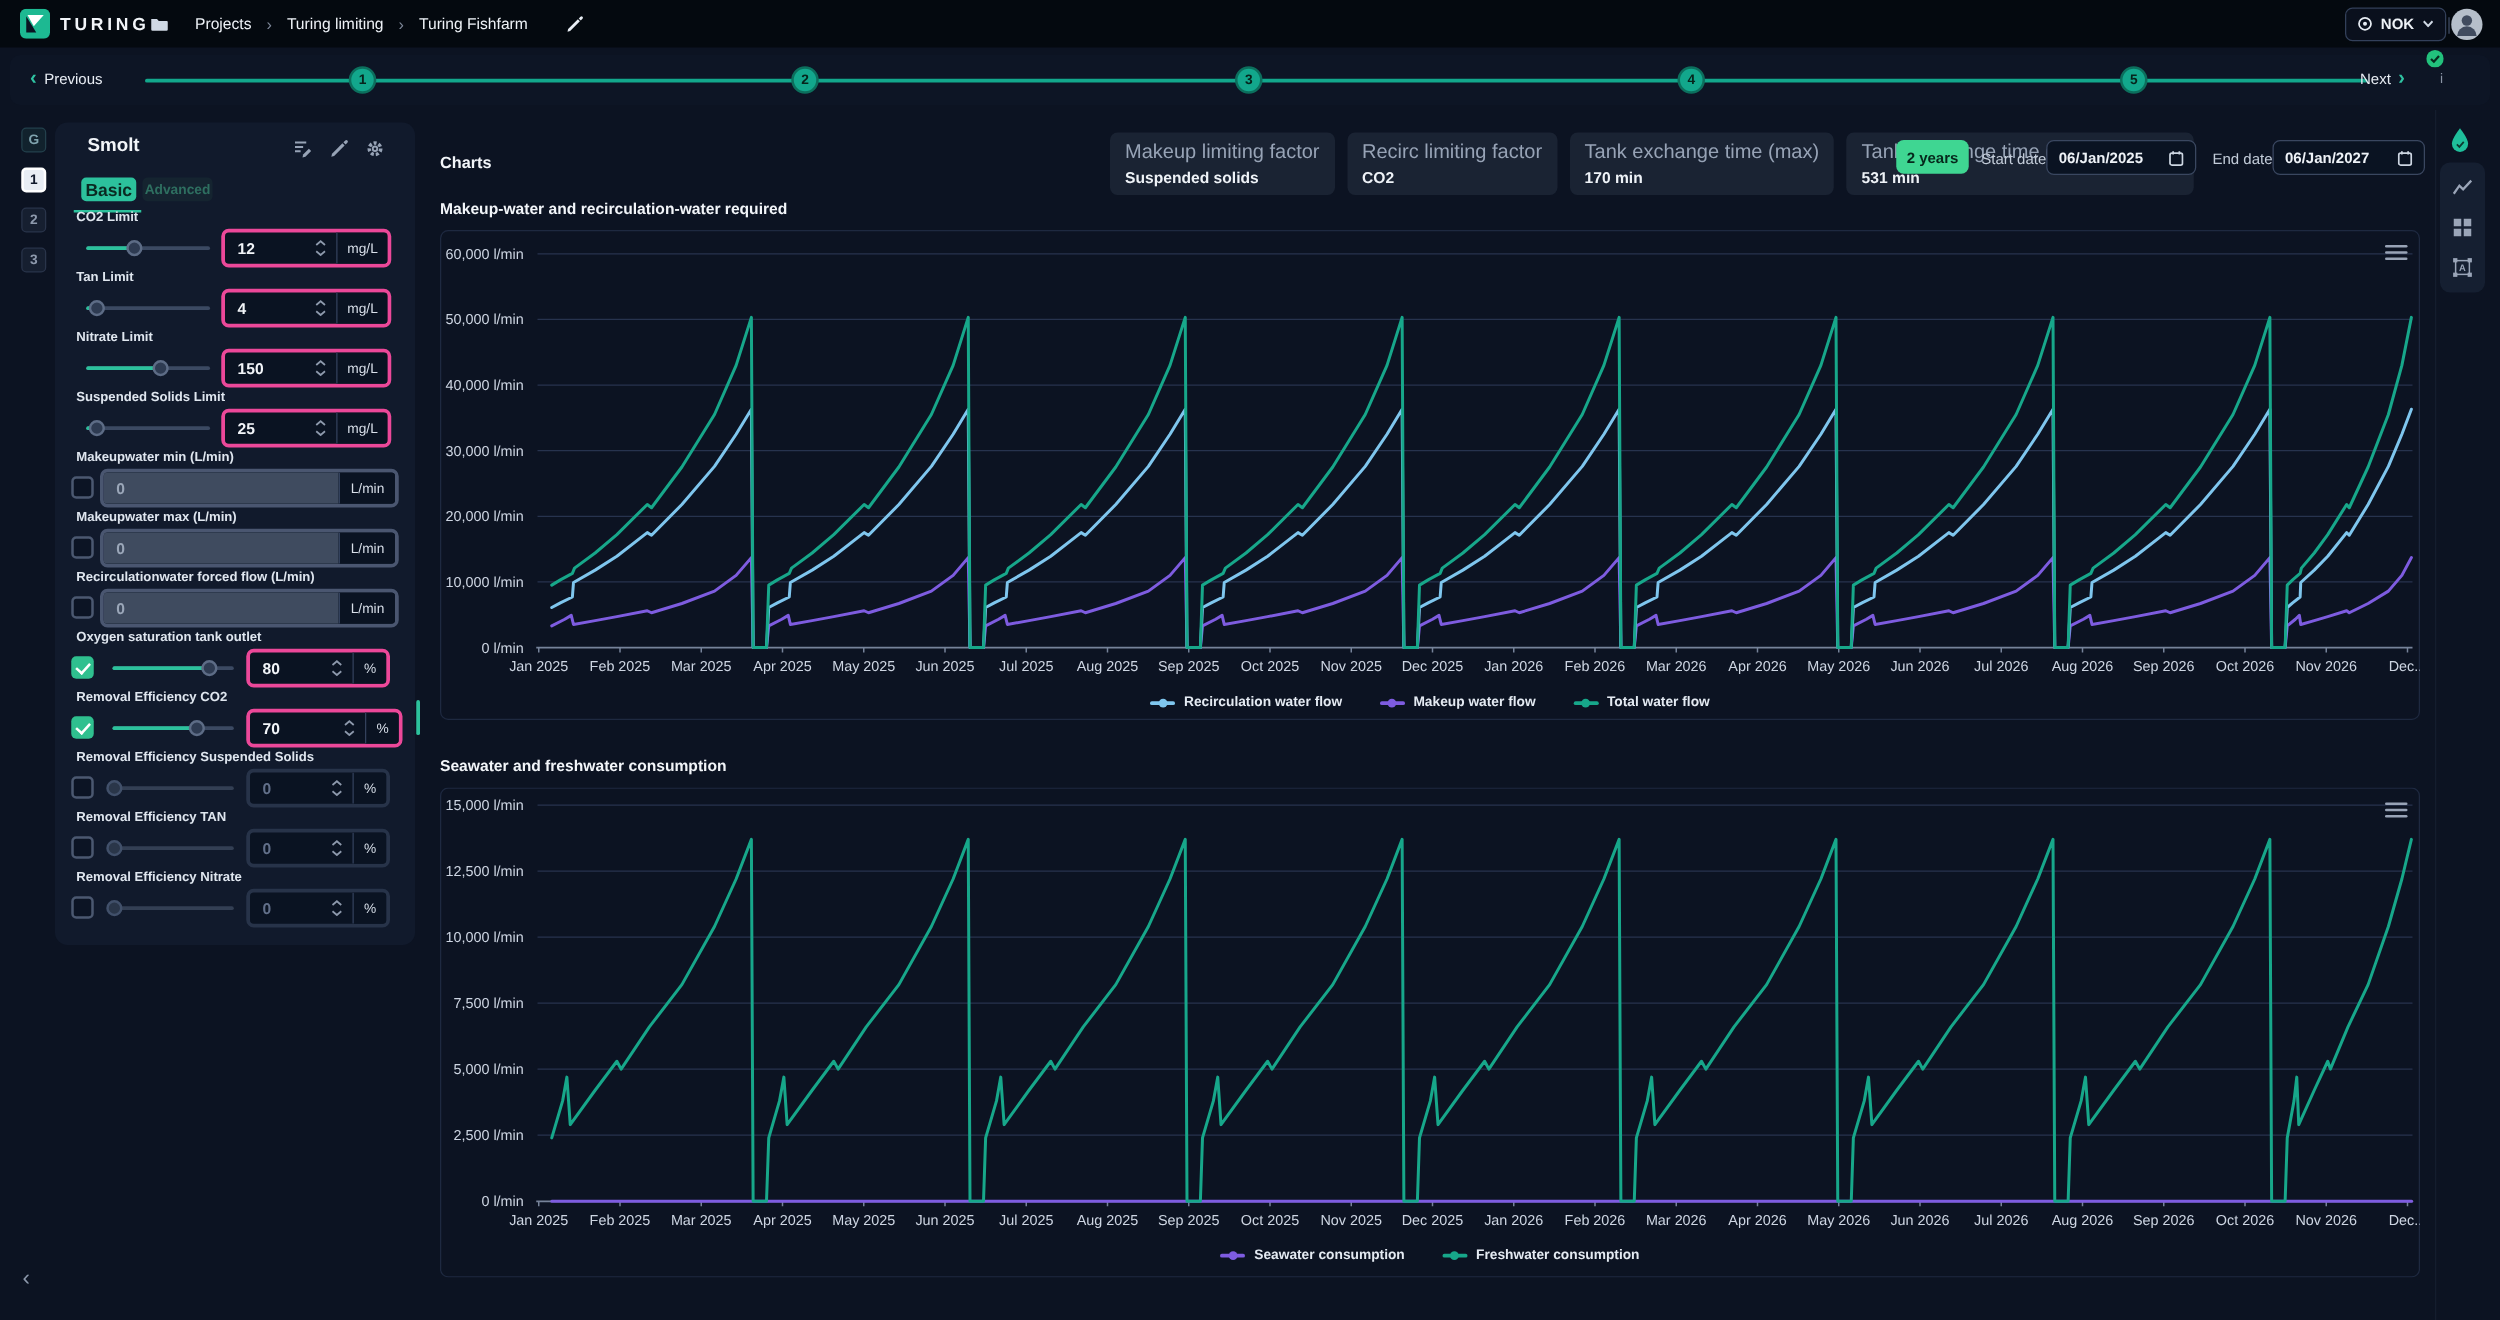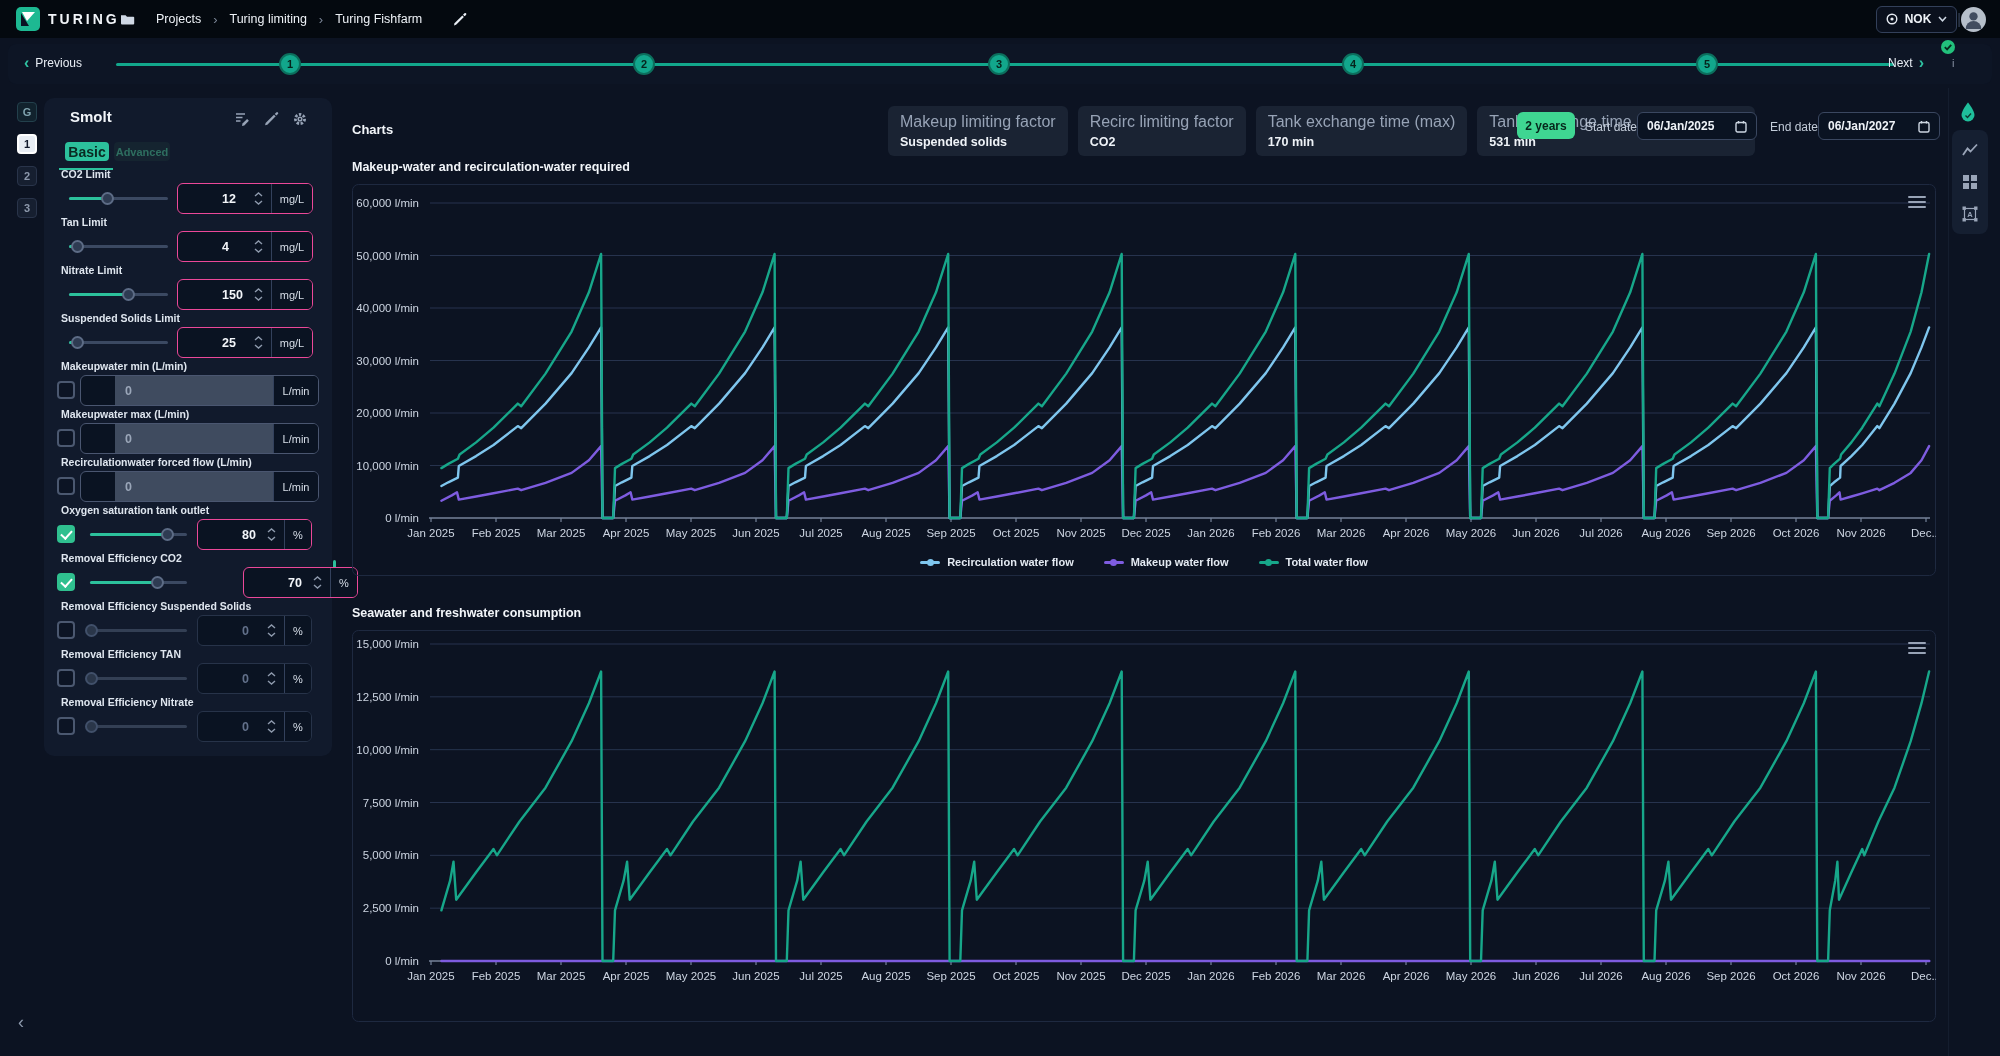--- a/index.html
+++ b/index.html
@@ -49,22 +49,22 @@
              font-size:14px;font-weight:bold;border-radius:4px;display:flex;align-items:center;justify-content:center;cursor:pointer;}
   .tab-adv{position:absolute;left:70px;top:44px;width:56px;height:19px;background:#152430;color:#2e6f60;
            font-size:11px;font-weight:bold;border-radius:4px;display:flex;align-items:center;justify-content:center;cursor:pointer;}
   .tab-underline{position:absolute;left:15px;top:70px;width:54px;height:2px;background:#2cc19c;}
   .p-label{position:absolute;left:17px;font-size:10.5px;font-weight:bold;color:#dfe6ef;white-space:nowrap;}
   .track{position:absolute;height:3px;background:#3b4962;border-radius:2px;}
   .track-fill{position:absolute;left:0;top:0;height:3px;background:#2cc19c;border-radius:2px;}
   .thumb{position:absolute;width:13px;height:13px;border-radius:50%;background:#2e3b52;border:2px solid #5d6c86;
          box-sizing:border-box;cursor:pointer;}
   .thumb.dis{background:#2a3649;border-color:#41506a;}
-  .igroup{position:absolute;display:flex;border:1px solid #ec4899;border-radius:6px;background:#0a1322;
-          box-sizing:border-box;overflow:hidden;padding-left:34px;}
+  .igroup{position:absolute;display:flex;border:3px solid #ec4899;border-radius:6px;background:#0a1322;
+          box-sizing:border-box;overflow:hidden;}
   .igroup.gray .ival{background:#3f4b5f;color:#9aa6b8;}
   .igroup.gray{border-color:#4a5670;}
   .igroup.dim{border-color:#273349;}
   .igroup.dim .ival{color:#62708a;}
   .ival{flex:1;display:flex;align-items:center;padding-left:10px;font-size:12.5px;font-weight:bold;color:#f2f5f9;}
   .spin{display:flex;flex-direction:column;justify-content:center;gap:3px;padding-right:8px;cursor:pointer;}
   .iunit{display:flex;align-items:center;justify-content:center;border-left:1px solid #33415c;
          font-size:11px;color:#d8dfe9;background:#0a1322;}
   .cb{position:absolute;width:18px;height:18px;border-radius:4px;box-sizing:border-box;cursor:pointer;
       background:#0c1424;border:2px solid #4b5870;}
@@ -325,21 +325,21 @@
             </svg>
           </span>
           <span class="iunit" style="width:26px">%</span>
         </div>
         <div class="p-label" style="top:454px">Removal Efficiency CO2</div>
         <div class="track" style="left:46px;top:482.5px;width:97px;">
           <div class="track-fill" style="width:67.89999999999999px"></div>
         </div>
         <div class="thumb" style="left:107.39999999999999px;top:477.5px"></div>
         <div class="cb on" style="left:13px;top:475px"></div>
-        <div class="igroup" style="left:153px;top:469px;width:115px;height:31px;margin-left:46px;">
+        <div class="igroup" style="left:153px;top:469px;width:125px;height:31px;">
           <span class="ival">70</span>
           <span class="spin">
             <svg width="9" height="5" viewBox="0 0 9 5">
               <polyline points="1,4 4.5,1 8,4" fill="none" stroke="#8d99ac" stroke-width="1.4"></polyline>
             </svg>
             <svg width="9" height="5" viewBox="0 0 9 5">
               <polyline points="1,1 4.5,4 8,1" fill="none" stroke="#8d99ac" stroke-width="1.4"></polyline>
             </svg>
           </span>
           <span class="iunit" style="width:26px">%</span>
@@ -602,20 +602,36 @@
       <line x1="1574" y1="331" x2="1574" y2="335" stroke="#76839a" stroke-width="1.2"></line>
       <text x="1574" y="350" text-anchor="middle" class="xlab">Dec...</text>
       <polyline points="89.4,331.0 1577.3,331.0" fill="none" stroke="#7e5ce0" stroke-width="2.4" stroke-linejoin="round" stroke-linecap="round"></polyline>
       <polyline points="89.4,280.3 98.1,250.7 101.5,231.7 104.2,269.7 124.1,242.2 141.5,219.0 144.9,225.3 167.5,191.5 193.5,157.7 219.6,111.2 236.9,73.2 249.1,41.5 250.5,331.0 261.2,331.0 263.0,280.3 271.6,250.7 275.1,231.7 277.7,269.7 297.7,242.2 315.0,219.0 318.5,225.3 341.0,191.5 367.1,157.7 393.1,111.2 410.5,73.2 422.6,41.5 424.0,331.0 434.8,331.0 436.5,280.3 445.2,250.7 448.6,231.7 451.3,269.7 471.2,242.2 488.6,219.0 492.0,225.3 514.6,191.5 540.6,157.7 566.7,111.2 584.0,73.2 596.2,41.5 597.6,331.0 608.3,331.0 610.0,280.3 618.7,250.7 622.2,231.7 624.8,269.7 644.8,242.2 662.1,219.0 665.6,225.3 688.1,191.5 714.2,157.7 740.2,111.2 757.6,73.2 769.7,41.5 771.1,331.0 781.9,331.0 783.6,280.3 792.3,250.7 795.7,231.7 798.4,269.7 818.3,242.2 835.7,219.0 839.1,225.3 861.7,191.5 887.7,157.7 913.8,111.2 931.1,73.2 943.3,41.5 944.7,331.0 955.4,331.0 957.1,280.3 965.8,250.7 969.3,231.7 971.9,269.7 991.9,242.2 1009.2,219.0 1012.7,225.3 1035.2,191.5 1061.3,157.7 1087.3,111.2 1104.7,73.2 1116.8,41.5 1118.2,331.0 1129.0,331.0 1130.7,280.3 1139.4,250.7 1142.8,231.7 1145.5,269.7 1165.4,242.2 1182.8,219.0 1186.2,225.3 1208.8,191.5 1234.8,157.7 1260.9,111.2 1278.2,73.2 1290.4,41.5 1291.8,331.0 1302.5,331.0 1304.2,280.3 1312.9,250.7 1316.4,231.7 1319.0,269.7 1339.0,242.2 1356.3,219.0 1359.8,225.3 1382.3,191.5 1408.4,157.7 1434.4,111.2 1451.8,73.2 1463.9,41.5 1465.3,331.0 1476.1,331.0 1477.8,280.3 1483.2,250.7 1485.4,231.7 1487.0,269.7 1499.4,242.2 1510.2,219.0 1512.3,225.3 1526.4,191.5 1542.5,157.7 1558.7,111.2 1569.5,73.2 1577.1,41.5" fill="none" stroke="#17a78a" stroke-width="2.4" stroke-linejoin="round" stroke-linecap="round"></polyline>
     </svg>
   <div class="burger" style="top:642px;">
       <div></div>
       <div></div>
       <div></div>
     </div>
+  <div class="legend" style="top:998px;" id="legend2">
+      <div class="leg-item">
+        <span class="leg-marker">
+          <span class="leg-line" style="background:#7e5ce0"></span>
+          <span class="leg-dot" style="background:#7e5ce0"></span>
+        </span>
+        <span class="leg-label">Seawater consumption</span>
+      </div>
+      <div class="leg-item">
+        <span class="leg-marker">
+          <span class="leg-line" style="background:#17a78a"></span>
+          <span class="leg-dot" style="background:#17a78a"></span>
+        </span>
+        <span class="leg-label">Freshwater consumption</span>
+      </div>
+    </div>
 
   <div class="r-divider"></div>
   <span class="r-drop">
     <svg width="18" height="20" viewBox="0 0 18 20">
         <path d="M9 0.5 C9 0.5 2.5 8.5 2.5 13 a6.5 6.5 0 0 0 13 0 C15.5 8.5 9 0.5 9 0.5 Z" fill="#1fbf9b"></path>
         <path d="M6.5 13.5 l2 2 3.5-4" fill="none" stroke="#0c3a30" stroke-width="1.4"></path>
       </svg>
   </span>
   <div class="r-panel">
     <span class="r-icon" style="top:12px;">

